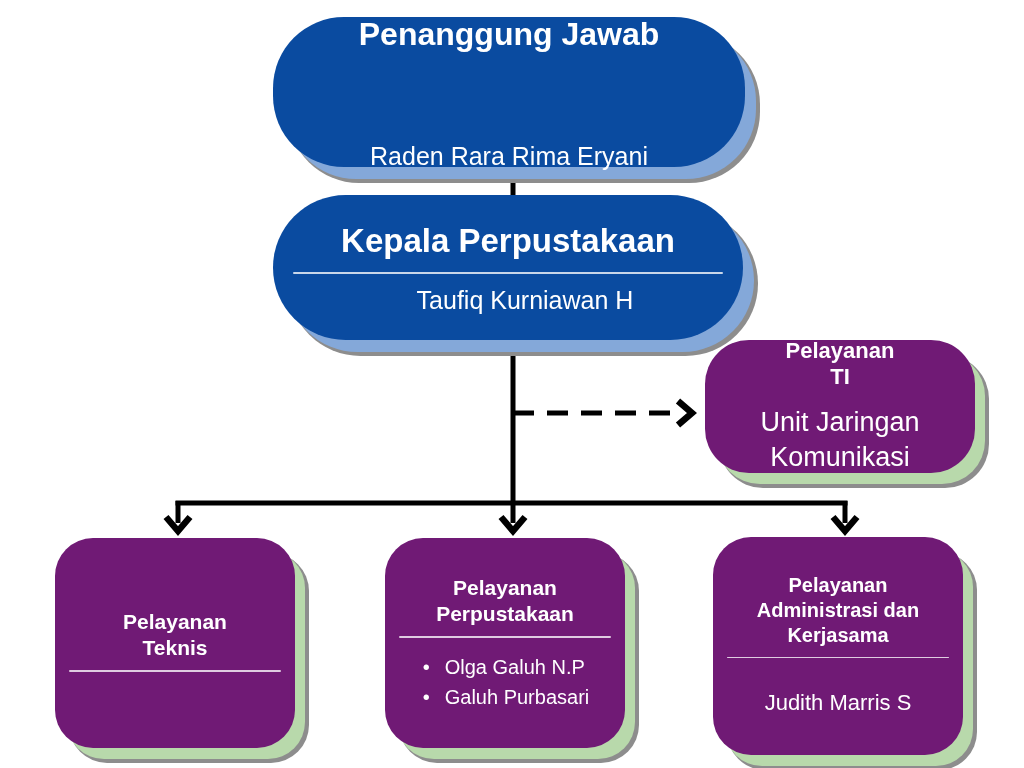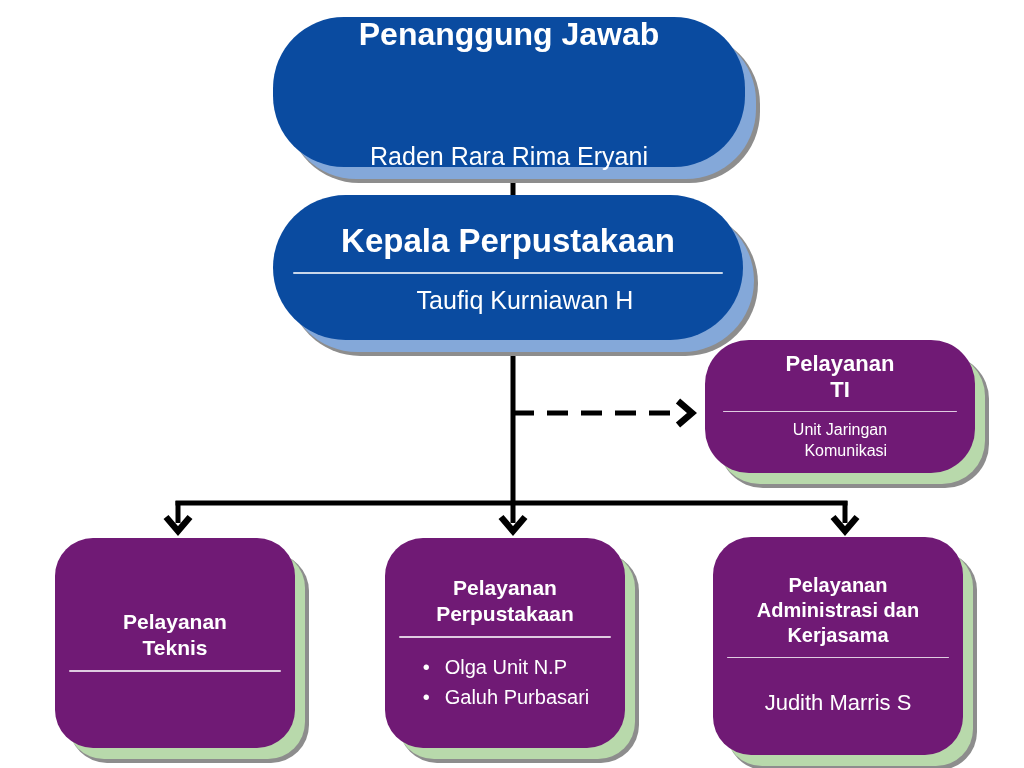--- a/index.html
+++ b/index.html
@@ -10,38 +10,38 @@
   }
   .connectors { position:absolute; left:0; top:0; z-index:0; }
   .node {
     position:absolute; z-index:1; color:#ffffff;
     display:flex; flex-direction:column; align-items:center; justify-content:center;
     text-align:center; box-sizing:border-box;
   }
   .node.blue  { background:#0a4ba0; box-shadow:12px 13px 0 -1px #84a8d9, 15px 16px 0 0 #8d8d8d; }
   .node.green { background:#701a75; box-shadow:11px 12px 0 -1px #b8d9ab, 14px 15px 0 0 #8d8d8d; }
   .title { font-weight:bold; white-space:pre-line; line-height:1.25; }
-  .person { white-space:pre-line;text-align:right; }
+  .person { white-space:pre-line; }
   .divider { height:2px; background:rgba(255,255,255,0.78); width:100%; border-radius:1px; }
 
   
   #node-penanggung { left:273px; top:17px;  width:472px; height:150px; border-radius:71px; padding:0 20px;gap:34px; }
   #node-penanggung .title  { font-size:32px; }
   #node-penanggung .divider{ margin:9px 0 11px; }
   #node-penanggung .person { font-size:25px; }
 
   #node-kepala { left:273px; top:195px; width:470px; height:145px; border-radius:73px; padding:12px 20px; }
   #node-kepala .title  { font-size:33px; }
   #node-kepala .divider{ margin:10px 0 12px; }
   #node-kepala .person { font-size:25px;margin-left:34px; }
 
   #node-ti { left:705px; top:340px; width:270px; height:133px; border-radius:44px; padding:0 18px; }
   #node-ti .title  { font-size:22px; line-height:1.2; }
   #node-ti .divider{ margin:7px 0 8px; height:1.5px; }
-  #node-ti .person { font-size:16px; line-height:1.3; }
+  #node-ti .person { font-size:27px; line-height:1.3; }
 
   #node-teknis { left:55px;  top:538px; width:240px; height:210px; border-radius:38px; padding:0 14px; }
   #node-perpus { left:385px; top:538px; width:240px; height:210px; border-radius:38px; padding:0 14px; }
   #node-admin  { left:713px; top:537px; width:250px; height:218px; border-radius:38px; padding:0 14px; }
 
   .node.small .title  { font-size:21px; }
   .node.small .divider{ margin:9px 0 6px; height:1.5px; }
   #node-admin .title  { font-size:20px; }
 
   ul.members {
@@ -102,21 +102,21 @@
     <div class="title">Pelayanan
 Teknis</div>
     <div class="divider"></div>
   </div>
 
   <div class="node green small" id="node-perpus">
     <div class="title">Pelayanan
 Perpustakaan</div>
     <div class="divider"></div>
     <ul class="members">
-        <li>Olga Unit N.P</li>
+        <li>Olga Galuh N.P</li>
         <li>Galuh Purbasari</li>
       </ul>
   </div>
 
   <div class="node green small" id="node-admin">
     <div class="title">Pelayanan
 Administrasi dan
 Kerjasama</div>
     <div class="divider"></div>
     <ul class="members plain">

